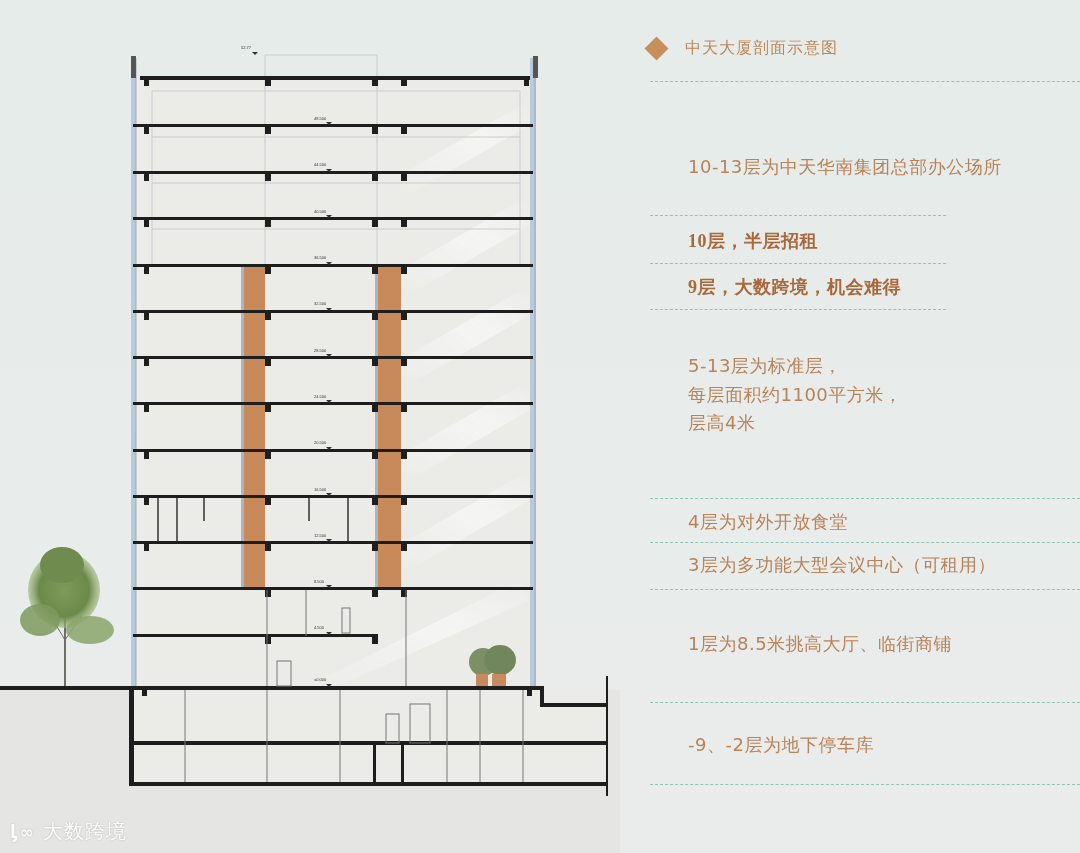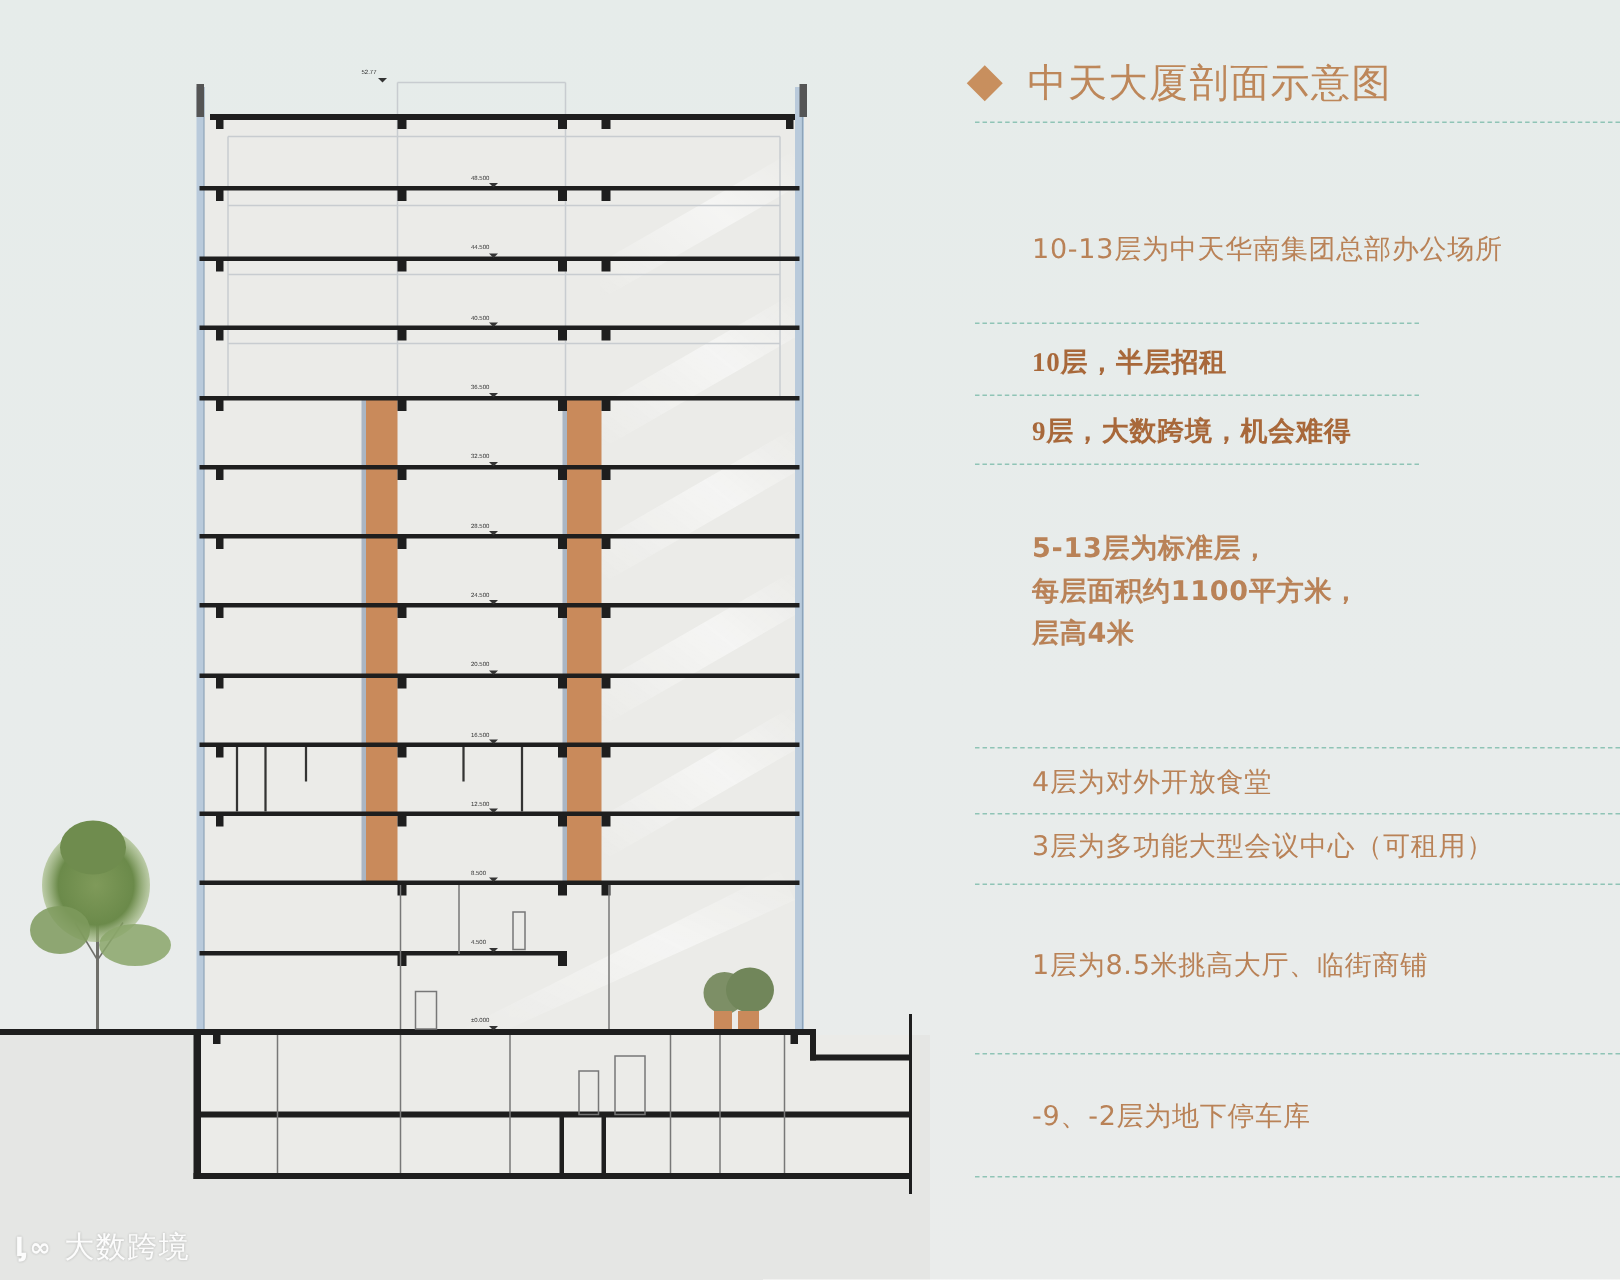--- a/index.html
+++ b/index.html
@@ -14,22 +14,22 @@
   .dash { position: absolute; left: 650px; height: 0; border-top: 1.5px dashed #8fc4b6; }
   .dash.full { right: 0; }
   .dash.short { width: 296px; }
   .label {
     position: absolute; left: 688px; color: #b98257; font-size: 18px;
     letter-spacing: 0.5px; white-space: nowrap; line-height: 28px;
   }
   .label.strong { color: #a8683a; font-weight: bold; font-family: Liberation Serif, serif; }
   .title-row { position: absolute; left: 644px; top: 38px; display: flex; align-items: center; }
   .diamond { width: 17px; height: 17px; background: #c88f5e; transform: rotate(45deg); margin: 0 20px 0 4px; }
-  .title { color: #bd875a; font-size: 26px; letter-spacing: 1px; }
-  .multi { line-height: 28.5px; font-weight: bold; }
+  .title { color: #bd875a; font-size: 16px; letter-spacing: 1px; }
+  .multi { line-height: 28.5px; }
   .watermark {
     position: absolute; left: 10px; top: 818px; display: flex; align-items: center;
     color: #ffffff; font-size: 20px; letter-spacing: 1px;
     text-shadow: 0 0 2px rgba(0,0,0,0.25);
     opacity: 0.9;
   }
   .wm-logo { font-size: 17px; margin-right: 8px; font-weight: bold; }
 </style>
 </head>
 <body>

